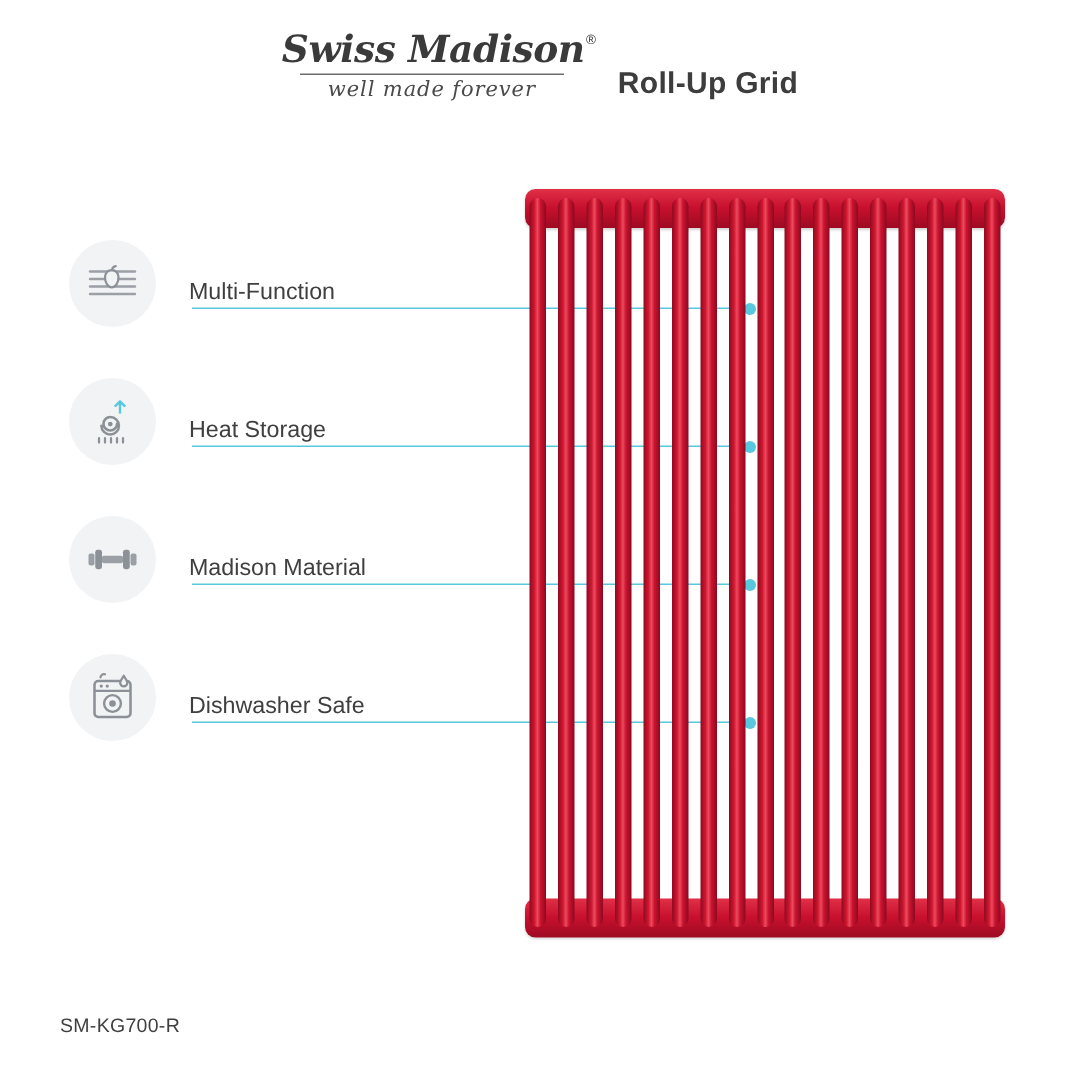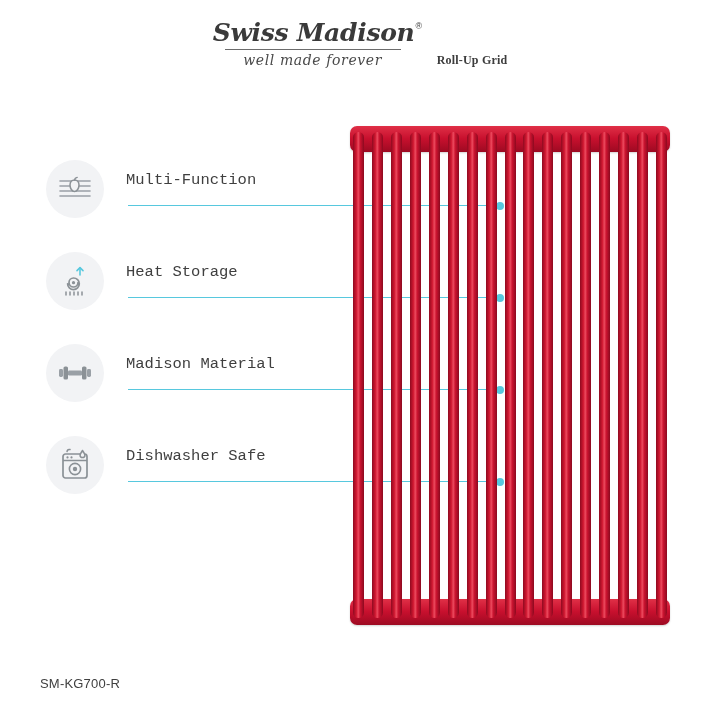--- a/index.html
+++ b/index.html
@@ -66,23 +66,23 @@
   .brand-tagline {
     font-family: "DejaVu Serif", serif;
     font-style: italic;
     font-size: 14px;
     color: #4a4a4a;
     letter-spacing: 0.6px;
     margin-top: 2px;
     white-space: nowrap;
   }
   .product-title {
-    font-family: Liberation Serif, serif;
+    font-family: Liberation Sans, sans-serif;
     font-weight: bold;
-    font-size: 12px;
+    font-size: 20px;
     color: #3d3d3d;
     letter-spacing: 0.2px;
     white-space: nowrap;
     padding-top: 16px;
   }
 
   
   .features {
     position: absolute;
     left: 40px;
@@ -101,25 +101,24 @@
     height: 58px;
     border-radius: 50%;
     background: #f2f3f5;
     display: flex;
     align-items: center;
     justify-content: center;
   }
   .feature-label {
     position: absolute;
     left: 86px;
-    top: 11px;
+    top: 26px;
     font-size: 15.5px;
     color: #3f3f3f;
     white-space: nowrap;
-    font-family: Liberation Mono, monospace;
   }
   .lead-line {
     position: absolute;
     left: 88px;
     top: 45px;
     height: 1px;
     background: #57c8de;
   }
   .lead-dot {
     position: absolute;

